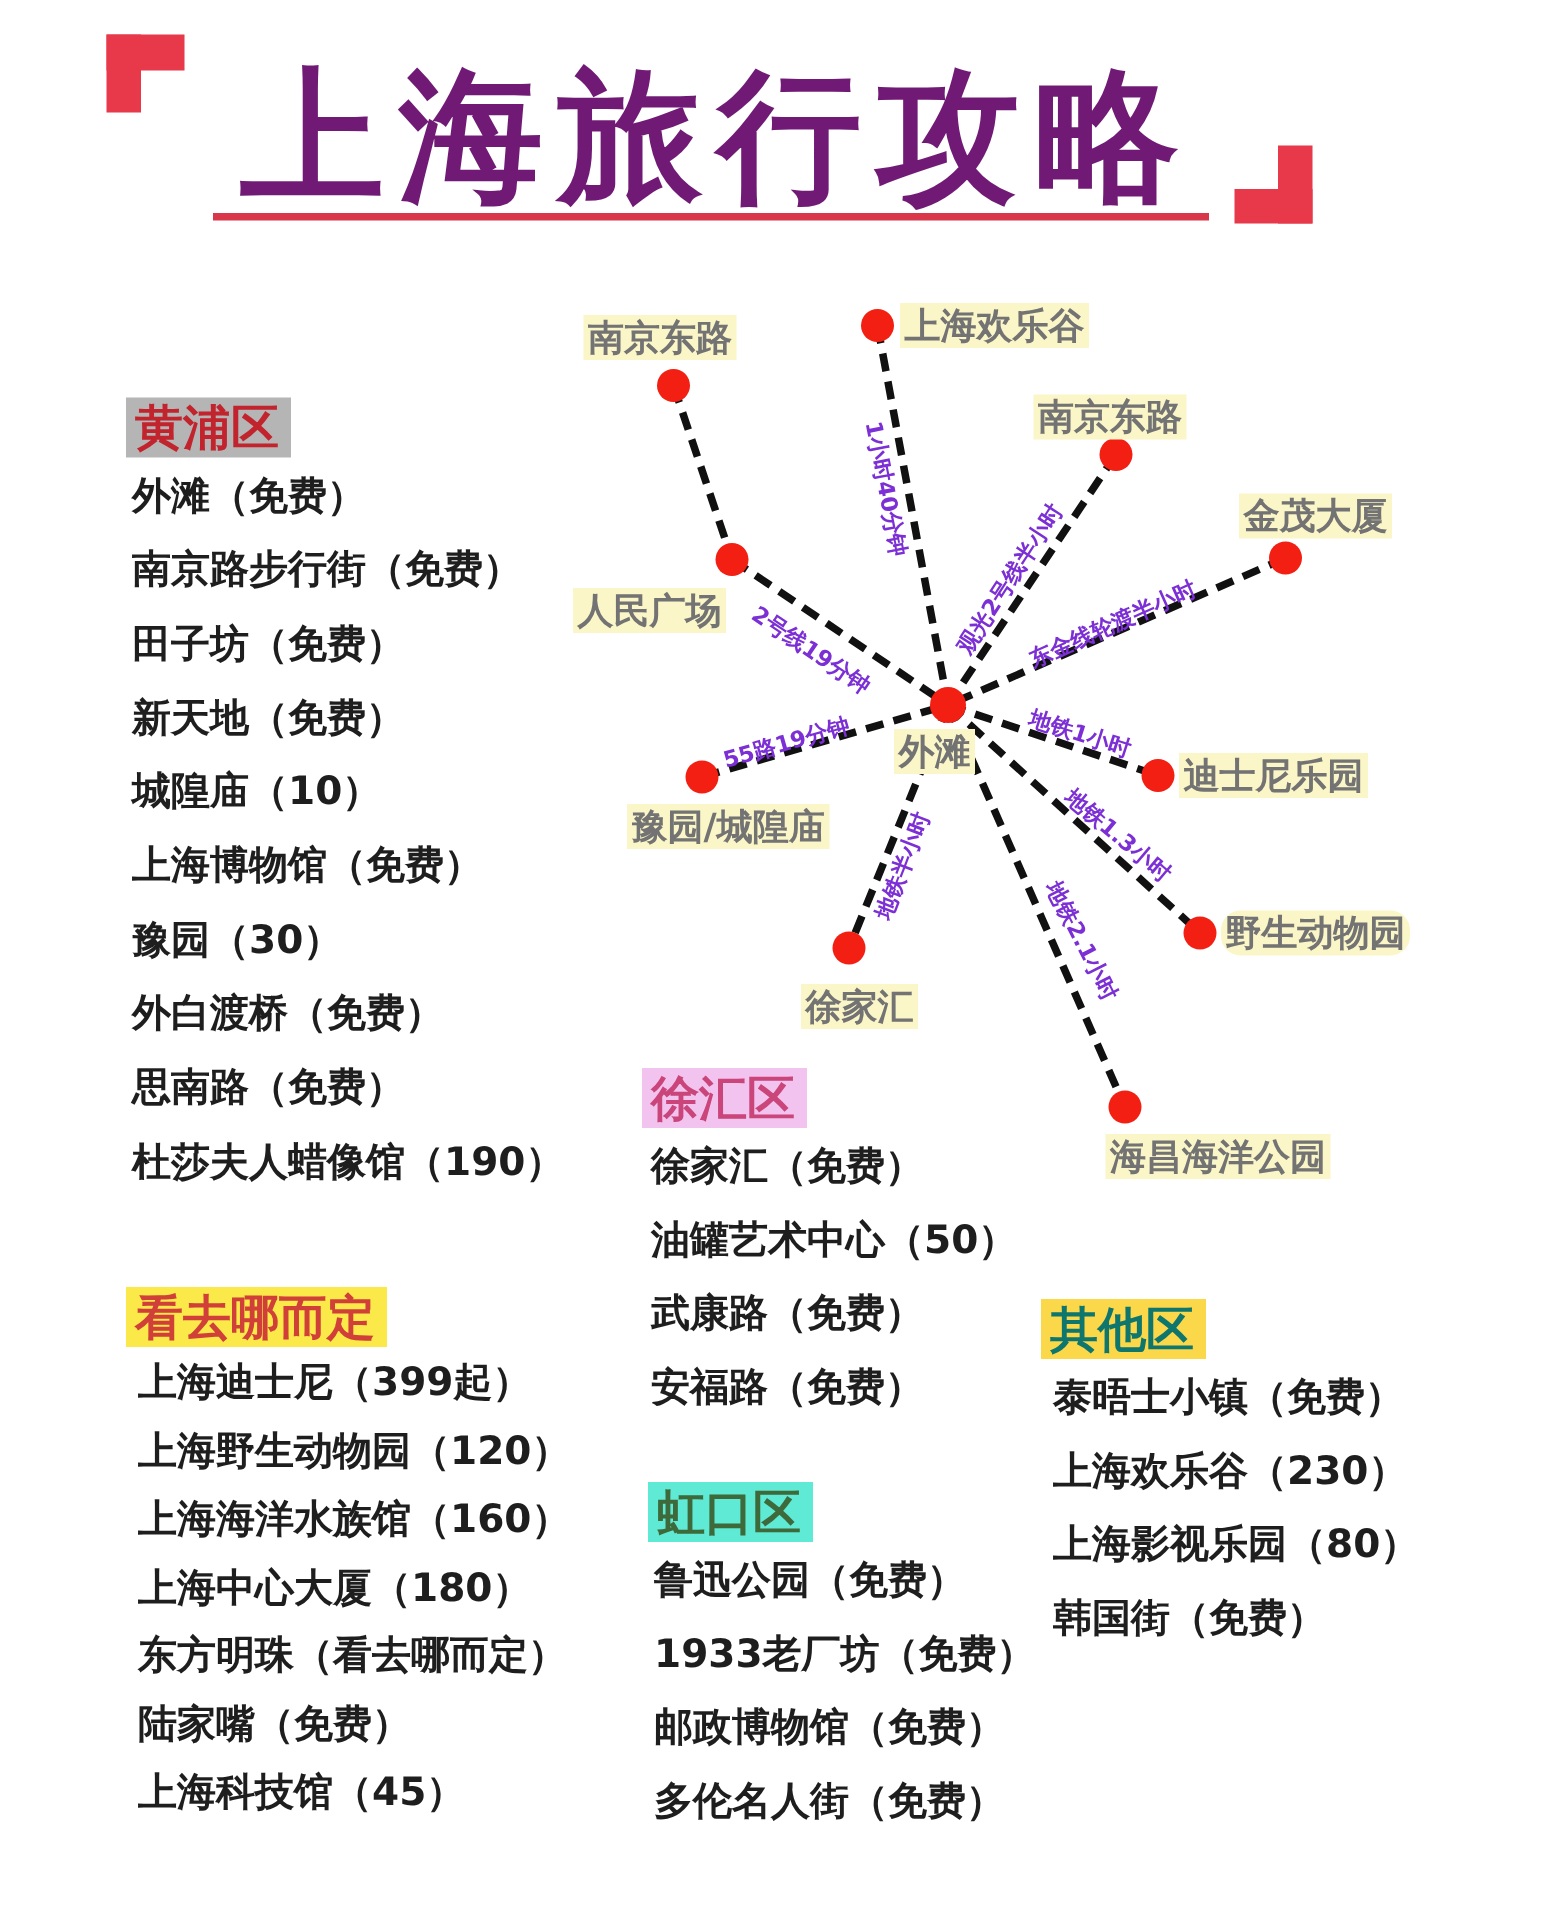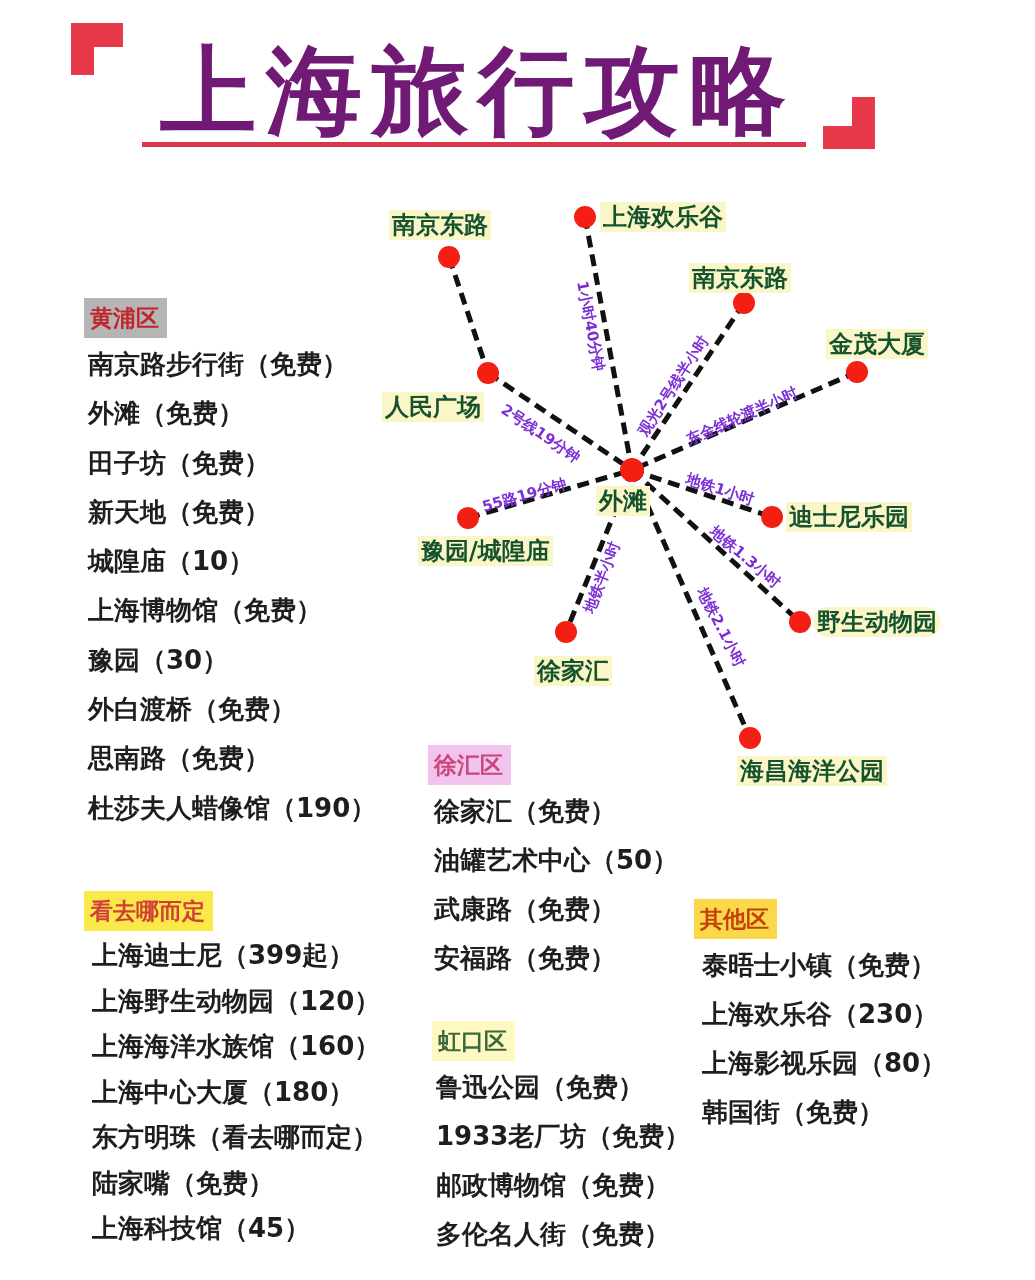--- a/index.html
+++ b/index.html
@@ -8,48 +8,48 @@
 
   .bracket { position: absolute; background: #e8394a; }
   .title { position: absolute; left: 148px; top: 36px; width: 660px; text-align: center;
            font-size: 96px; font-weight: bold; color: #701a75; letter-spacing: 10px;
            line-height: 110px; white-space: nowrap; }
   .title-underline { position: absolute; left: 142px; top: 142px; width: 664px; height: 5px; background: #d9364a; }
 
   .diagram { position: absolute; left: 0; top: 0; width: 1035px; height: 1280px; pointer-events: none; }
   .diagram svg { position: absolute; left: 0; top: 0; }
 
-  .node-label { position: absolute; font-size: 24px; font-weight: bold; color: #14532d;
+  .node-label { position: absolute; font-size: 24px; font-weight: bold; color: #737373;
                 background: #fbf6c8; padding: 0 3px; line-height: 30px; white-space: nowrap; }
 
   .section { position: absolute; }
-  .section-title { display: inline-block; font-size: 23px; font-weight: bold; line-height: 40px;
-                   padding: 0 8px 0 6px; margin-bottom: 2px; margin-top: 33px; }
+  .section-title { display: inline-block; font-size: 32px; font-weight: bold; line-height: 40px;
+                   padding: 0 8px 0 6px; margin-bottom: 2px; }
   .section-list { list-style: none; margin: 0; padding: 0; }
   .section-list li { font-size: 26px; font-weight: bold; color: #1e1e1e; white-space: nowrap; }
 
   #sec-huangpu { left: 84px; top: 265px; }
   #sec-huangpu .section-title { color: #c2242e; background: linear-gradient(#8d8d8d,#7a7a7a);
      background: rgba(120,120,120,0.55); }
   #sec-huangpu li { line-height: 49.3px; margin-left: 4px; }
 
   #sec-pudong { left: 84px; top: 858px; }
   #sec-pudong .section-title { color: #d04038; background: #fbe94a; }
   #sec-pudong li { line-height: 45.5px; margin-left: 8px; }
 
   #sec-xuhui { left: 428px; top: 712px; }
   #sec-xuhui .section-title { color: #c9457a; background: #f3c3f0; }
   #sec-xuhui li { line-height: 49px; margin-left: 6px; }
 
   #sec-hongkou { left: 432px; top: 988px; }
-  #sec-hongkou .section-title { color: #3e6a3b; background: #fef9c3; }
+  #sec-hongkou .section-title { color: #3e6a3b; background: #5eead4; }
   #sec-hongkou li { line-height: 49px; margin-left: 4px; }
 
   #sec-other { left: 694px; top: 866px; }
-  #sec-other .section-title { color: #c2410c; background: #fbd84a; }
+  #sec-other .section-title { color: #0f766e; background: #fbd84a; }
   #sec-other li { line-height: 49px; margin-left: 8px; }
 </style>
 </head>
 <body>
 
 <div class="bracket" style="left:71px;top:23px;width:52px;height:24px;"></div>
 <div class="bracket" style="left:71px;top:23px;width:23px;height:52px;"></div>
 <div class="bracket" style="left:852px;top:97px;width:23px;height:52px;"></div>
 <div class="bracket" style="left:823px;top:126px;width:52px;height:23px;"></div>
 <div class="title">上海旅行攻略</div>
@@ -104,22 +104,22 @@
   <div class="node-label" style="left:418px;top:536px;">豫园/城隍庙</div>
   <div class="node-label" style="left:786px;top:502px;">迪士尼乐园</div>
   <div class="node-label" style="left:814px;top:607px;border-radius:13px;">野生动物园</div>
   <div class="node-label" style="left:534px;top:656px;">徐家汇</div>
   <div class="node-label" style="left:737px;top:756px;">海昌海洋公园</div>
 </div>
 
 <div class="section" id="sec-huangpu">
   <div class="section-title">黄浦区</div>
   <ul class="section-list">
+    <li>外滩（免费）</li>
     <li>南京路步行街（免费）</li>
-    <li>外滩（免费）</li>
     <li>田子坊（免费）</li>
     <li>新天地（免费）</li>
     <li>城隍庙（10）</li>
     <li>上海博物馆（免费）</li>
     <li>豫园（30）</li>
     <li>外白渡桥（免费）</li>
     <li>思南路（免费）</li>
     <li>杜莎夫人蜡像馆（190）</li>
   </ul>
 </div>

